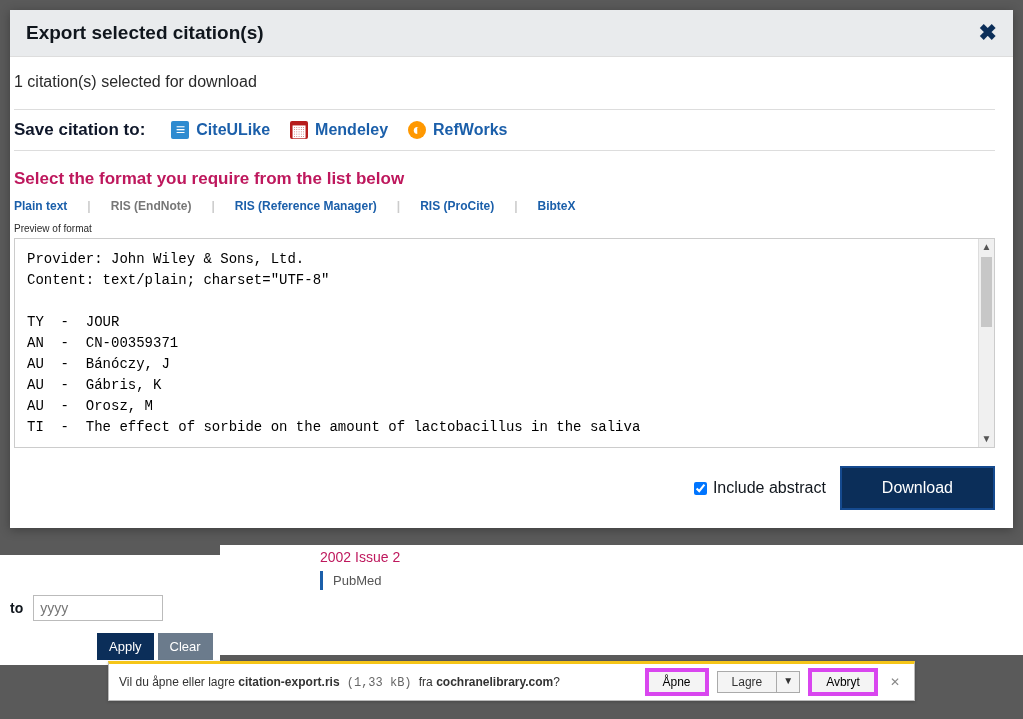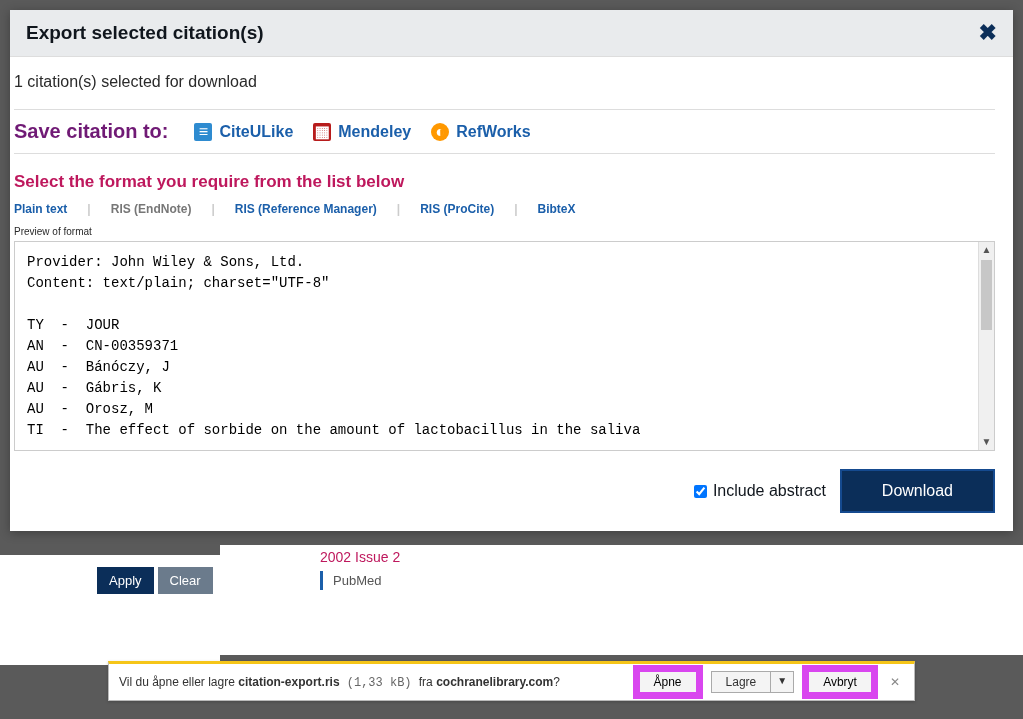--- a/index.html
+++ b/index.html
@@ -54,23 +54,23 @@
   .save-row {
     display: flex;
     align-items: center;
     border-top: 1px solid #ddd;
     border-bottom: 1px solid #ddd;
     padding: 10px 0;
     gap: 20px;
     margin-bottom: 18px;
   }
   .save-label {
-    font-size: 20px;
-    font-weight: 700;
-    color: #701a75;
+    font-size: 17px;
+    font-weight: 700;
+    color: #0f172a;
     margin-right: 6px;
   }
   .save-opt {
     display: inline-flex;
     align-items: center;
     gap: 7px;
     color: #1b5faa;
     font-weight: 700;
     font-size: 16px;
     cursor: pointer;
@@ -211,21 +211,21 @@
     align-items: center;
     padding: 0 10px;
     font-size: 12px;
     color: #333;
     gap: 8px;
     box-shadow: 0 1px 3px rgba(0,0,0,0.2);
   }
   .dl-msg { flex: 1; }
   .dl-btn {
     background: #f4f4f4;
-    border: 7px solid #d946ef;
+    border: 4px solid #d946ef;
     padding: 3px 14px;
     font-size: 12px;
     cursor: pointer;
   }
   .dl-btn-split {
     display: inline-flex;
     border: 1px solid #aaa;
     background: #f4f4f4;
   }
   .dl-btn-split .main { padding: 3px 14px; border-right: 1px solid #aaa; cursor: pointer; font-size: 12px;}
@@ -233,20 +233,24 @@
   .dl-close { color: #888; cursor: pointer; padding: 0 4px; font-size: 12px; }
   .kb { color: #666; font-family: Liberation Mono, monospace; }
   .bold { font-weight: 700; }
 </style>
 </head>
 <body>
 
 <div class="backdrop"></div>
 
 <div class="bg-fragment-left">
+  <div class="bg-to-row">
+    <span class="bg-to-label">to</span>
+    <input class="yyyy-input" placeholder="yyyy" style="">
+  </div>
   <div class="btn-row">
     <button class="apply-btn">Apply</button>
     <button class="clear-btn">Clear</button>
   </div>
 </div>
 
 <div class="bg-fragment-main">
   <div class="result-meta">
     <div class="issue-line">2002 Issue 2</div>
     <div class="pubmed-tag">PubMed</div>

